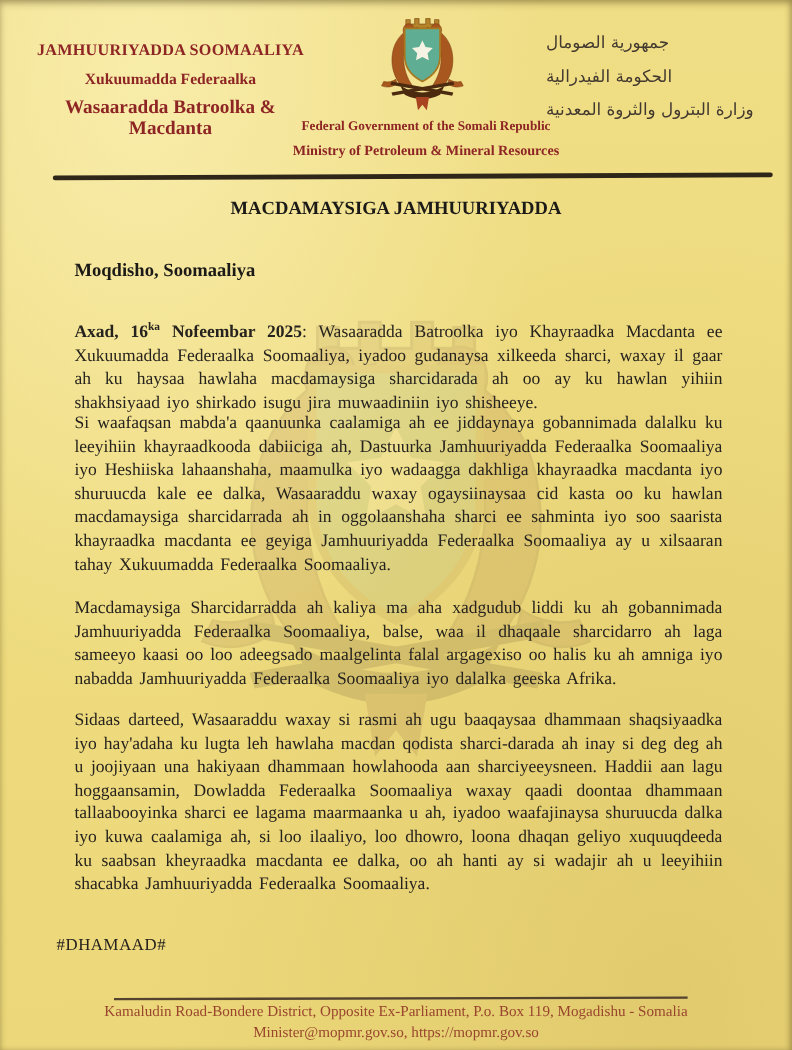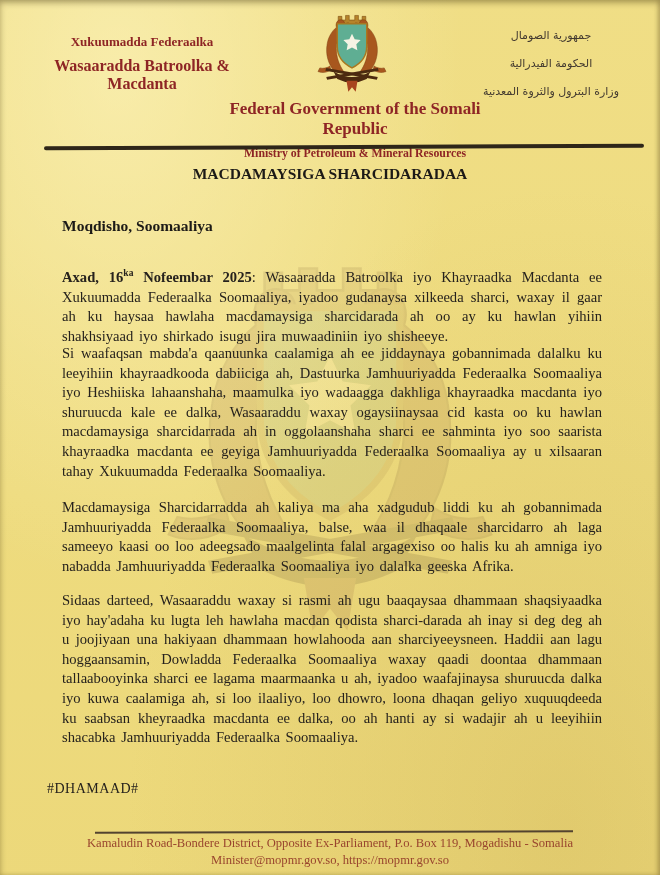--- a/index.html
+++ b/index.html
@@ -13,24 +13,24 @@
     box-shadow: inset 0 3px 6px rgba(60,45,10,.35), inset -2px 0 4px rgba(60,45,10,.18);
   }
   .abs{position:absolute;}
   
   .lh-somali{left:26px;top:34px;width:232px;text-align:center;color:#8e2525;font-weight:bold;}
   .lh-somali .l1{font-size:13.5px;letter-spacing:.2px;margin-bottom:8px;}
   .lh-somali .l2{font-size:13px;margin-bottom:7px;}
   .lh-somali .l3{font-size:16px;}
   .emblem{left:306px;top:12px;width:92px;height:86px;}
   .lh-english{left:196px;top:99px;width:318px;text-align:center;color:#8e2525;font-weight:bold;}
-  .lh-english .l1{font-size:17px;margin-bottom:7px;}
+  .lh-english .l1{font-size:11px;margin-bottom:7px;}
   .lh-english .l2{font-size:11.8px;}
-  .lh-arabic{left:455px;top:22px;width:192px;text-align:center;direction:rtl;
-    color:#42392f;font-size:11px;line-height:28px;font-family:"DejaVu Sans",sans-serif;}
+  .lh-arabic{left:455px;top:22px;width:192px;text-align:left;direction:rtl;
+    color:#42392f;font-size:14px;line-height:28px;font-family:"DejaVu Sans",sans-serif;}
   .rule{left:44px;top:145px;width:600px;height:3.5px;background:#2e2619;transform:rotate(-.25deg);border-radius:2px;}
   
   .title{left:0;top:163px;width:660px;text-align:center;color:#1c1a17;font-weight:bold;font-size:15.5px;line-height:22px;}
   .title .u{border-bottom:1.6px solid #1c1a17;padding-bottom:1px;}
   .dateline{left:62px;top:217px;font-weight:bold;font-size:15.5px;color:#1c1a17;}
   
   .para{left:62px;width:540px;font-size:14.6px;line-height:19.6px;color:#26221d;
         text-align:justify;text-justify:inter-word;word-spacing:2px;}
   .p1{top:245px;margin-top:23px;}
   .p2{top:344px;}
@@ -69,20 +69,21 @@
   </symbol>
 </svg>
 
 <div class="page">
 
   <svg class="abs watermark" viewBox="0 0 100 92">
       <use href="#coat"></use>
     </svg>
 
   <div class="abs lh-somali">
+    <div class="l1">JAMHUURIYADDA SOOMAALIYA</div>
     <div class="l2">Xukuumadda Federaalka</div>
     <div class="l3">Wasaaradda Batroolka &amp; Macdanta</div>
   </div>
 
   <svg class="abs emblem" viewBox="0 0 100 92">
       <use href="#coat"></use>
     </svg>
 
   <div class="abs lh-arabic">
     <div>جمهورية الصومال</div>
@@ -91,21 +92,21 @@
   </div>
 
   <div class="abs lh-english">
     <div class="l1">Federal Government of the Somali Republic</div>
     <div class="l2">Ministry of Petroleum &amp; Mineral Resources</div>
   </div>
 
   <div class="abs rule"></div>
 
   <div class="abs title">
-    <div>MACDAMAYSIGA SHARCIDARADAA</div>
+    <div>MACDAMAYSIGA JAMHUURIYADDA</div>
   </div>
 
   <div class="abs dateline">Moqdisho, Soomaaliya</div>
 
   <div class="abs para p1"><b>Axad, 16</b><b><sup>ka</sup></b><b> Nofeembar 2025</b><span>: Wasaaradda Batroolka iyo Khayraadka Macdanta ee Xukuumadda Federaalka Soomaaliya, iyadoo gudanaysa xilkeeda sharci, waxay il gaar ah ku haysaa hawlaha macdamaysiga sharcidarada ah oo ay ku hawlan yihiin shakhsiyaad iyo shirkado isugu jira muwaadiniin iyo shisheeye.</span></div>
 
   <div class="abs para p2">Si waafaqsan mabda'a qaanuunka caalamiga ah ee jiddaynaya gobannimada dalalku ku leeyihiin khayraadkooda dabiiciga ah, Dastuurka Jamhuuriyadda Federaalka Soomaaliya iyo Heshiiska lahaanshaha, maamulka iyo wadaagga dakhliga khayraadka macdanta iyo shuruucda kale ee dalka, Wasaaraddu waxay ogaysiinaysaa cid kasta oo ku hawlan macdamaysiga sharcidarrada ah in oggolaanshaha sharci ee sahminta iyo soo saarista khayraadka macdanta ee geyiga Jamhuuriyadda Federaalka Soomaaliya ay u xilsaaran tahay Xukuumadda Federaalka Soomaaliya.</div>
 
   <div class="abs para p3">Macdamaysiga Sharcidarradda ah kaliya ma aha xadgudub liddi ku ah gobannimada Jamhuuriyadda Federaalka Soomaaliya, balse, waa il dhaqaale sharcidarro ah laga sameeyo kaasi oo loo adeegsado maalgelinta falal argagexiso oo halis ku ah amniga iyo nabadda Jamhuuriyadda Federaalka Soomaaliya iyo dalalka geeska Afrika.</div>
 

